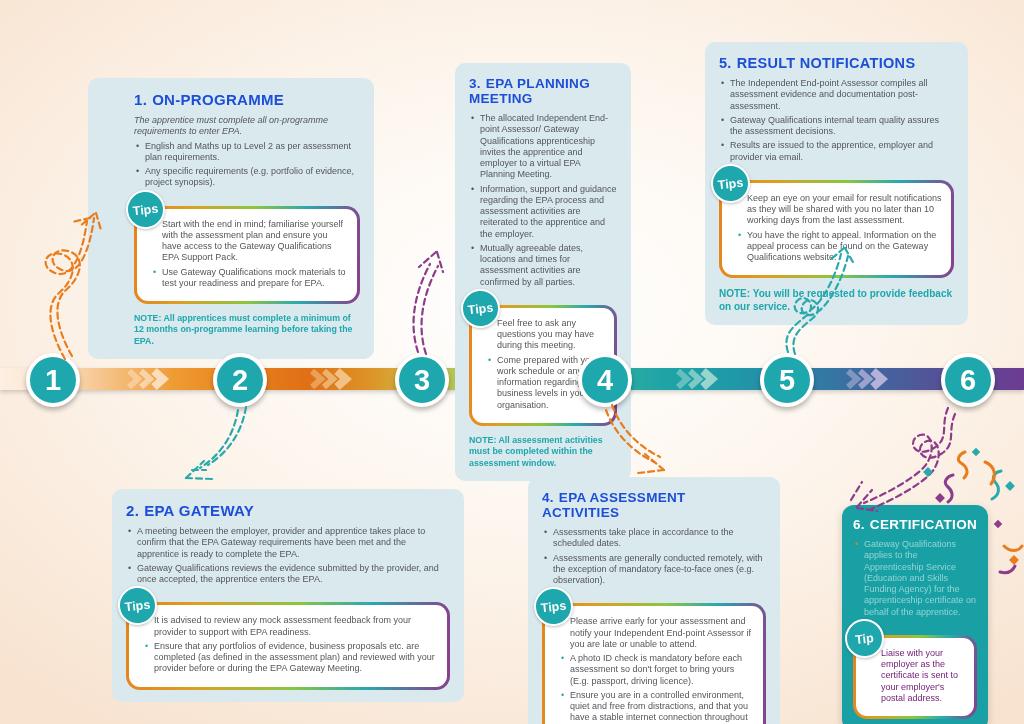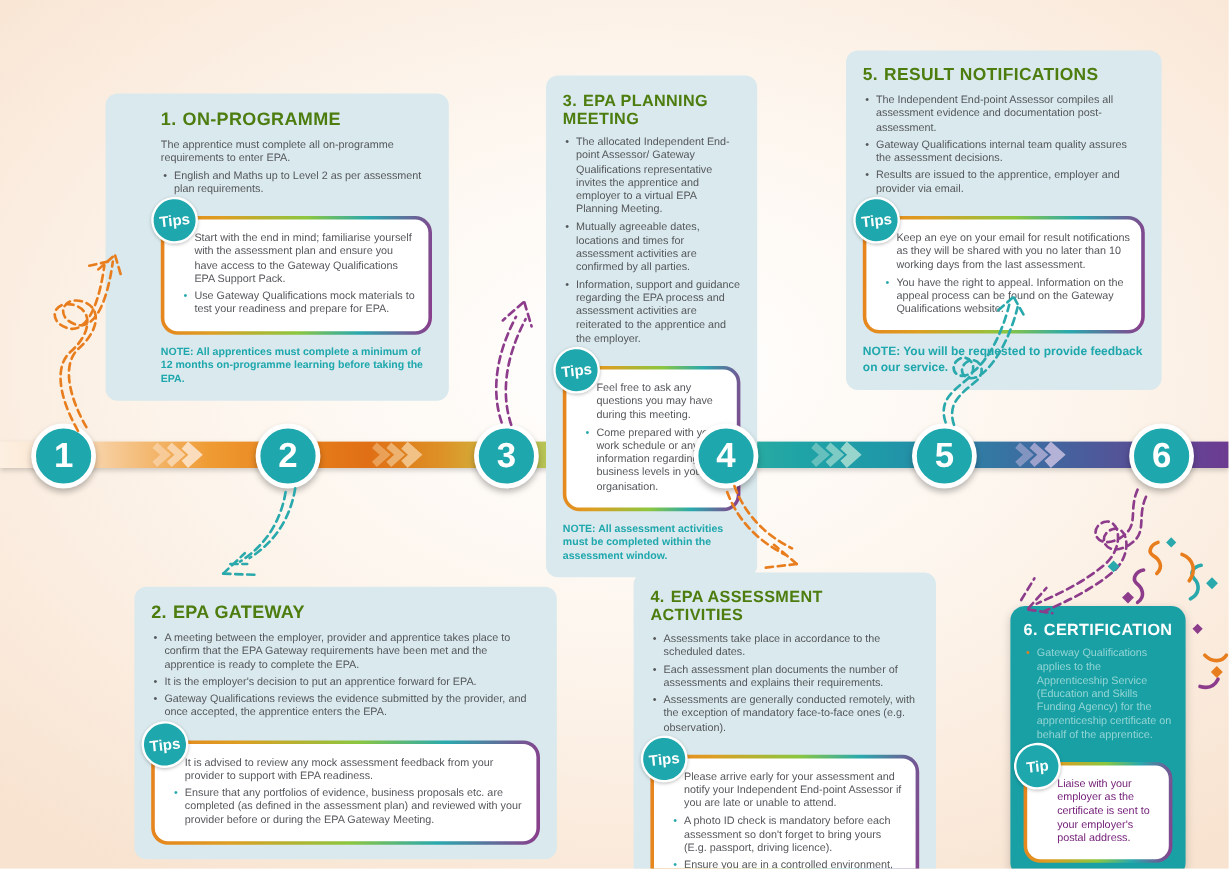--- a/index.html
+++ b/index.html
@@ -2,25 +2,25 @@
 <html><head>
 <meta charset="utf-8">
 <style>
   html,body{margin:0;padding:0;}
   body{font-family:"Liberation Sans",sans-serif;}
   #stage{position:relative;width:1024px;height:724px;overflow:hidden;
          background:radial-gradient(ellipse 75% 70% at 52% 42%, #ffffff 0%, #fdf6ee 45%, #f8e3d0 100%);}
   
   .card{position:absolute;background:#d9e9ed;border-radius:10px;padding:11px 14px 12px 14px;
         color:#54565a;box-sizing:border-box;}
-  .card-title{margin:2px 0 7px 0;font-weight:bold;color:#4d7c0f;font-size:15px;letter-spacing:.3px;}
+  .card-title{margin:2px 0 7px 0;font-weight:bold;color:#1d4ed8;font-size:15px;letter-spacing:.3px;}
   .card-title .t-num{margin-right:5px;}
   .sm .card-title{font-size:13.5px;}
   .md .card-title{font-size:14.5px;}
-  .intro{font-size:9px;line-height:1.25;margin:0 0 3px 0;}
+  .intro{font-size:9px;line-height:1.25;margin:0 0 3px 0;font-style:italic;}
   ul.bullets{list-style:none;margin:0;padding:0;font-size:9px;line-height:1.25;}
   ul.bullets li{position:relative;padding-left:11px;margin-bottom:3px;}
   ul.bullets li::before{content:"\2022";position:absolute;left:2px;top:0;}
   .tips{position:relative;margin-top:17px;border-radius:14px;padding:3px;
         background:linear-gradient(95deg,#e8821d 0%,#dd9e22 22%,#8cc63f 52%,#2aa9ad 74%,#8c3c8b 100%);}
   .tips-inner{background:#ffffff;border-radius:11px;padding:10px 8px 9px 14px;}
   .tips-inner li::before{color:#2aa9ad;}
   .tips-badge{position:absolute;top:-16px;left:-8px;width:35px;height:35px;border-radius:50%;
         background:#1ea7ac;border:2px solid #ffffff;color:#fff;font-weight:bold;font-size:12.5px;
         display:flex;align-items:center;justify-content:center;transform:rotate(-6deg);
@@ -103,20 +103,21 @@
   <div class="node" style="left:760px;">5</div>
   <div class="node" style="left:941px;">6</div>
 
   <section class="card" style="left:88px;top:78px;width:286px;min-height:222px;padding-left:46px;">
     <h2 class="card-title">
       <span class="t-num">1.</span><span>ON-PROGRAMME</span>
     </h2>
     <p class="intro">The apprentice must complete all on-programme requirements to enter EPA.</p>
     <ul class="bullets">
       <li>English and Maths up to Level 2 as per assessment plan requirements.</li>
+      <li>Any specific requirements (e.g. portfolio of evidence, project synopsis).</li>
     </ul>
     <div class="tips">
       <div class="tips-badge">
           <span>Tips</span>
         </div>
       <div class="tips-inner">
         <ul class="bullets">
           <li>Start with the end in mind; familiarise yourself with the assessment plan and ensure you have access to the Gateway Qualifications EPA Support Pack.</li>
           <li>Use Gateway Qualifications mock materials to test your readiness and prepare for EPA.</li>
         </ul>
@@ -124,44 +125,43 @@
     </div>
     <p class="note">NOTE: All apprentices must complete a minimum of 12 months on-programme learning before taking the EPA.</p>
   </section>
 
   <section class="card" style="left:112px;top:489px;width:352px;min-height:173px;">
     <h2 class="card-title">
       <span class="t-num">2.</span><span>EPA GATEWAY</span>
     </h2>
     <ul class="bullets">
       <li>A meeting between the employer, provider and apprentice takes place to confirm that the EPA Gateway requirements have been met and the apprentice is ready to complete the EPA.</li>
-      <li>It is the employer's decision to put an apprentice forward for EPA.</li>
       <li>Gateway Qualifications reviews the evidence submitted by the provider, and once accepted, the apprentice enters the EPA.</li>
     </ul>
     <div class="tips">
       <div class="tips-badge">
           <span>Tips</span>
         </div>
       <div class="tips-inner">
         <ul class="bullets">
           <li>It is advised to review any mock assessment feedback from your provider to support with EPA readiness.</li>
           <li>Ensure that any portfolios of evidence, business proposals etc. are completed (as defined in the assessment plan) and reviewed with your provider before or during the EPA Gateway Meeting.</li>
         </ul>
       </div>
     </div>
   </section>
 
   <section class="card sm" style="left:455px;top:63px;width:176px;min-height:240px;">
     <h2 class="card-title">
       <span class="t-num">3.</span><span>EPA PLANNING MEETING</span>
     </h2>
     <ul class="bullets">
-      <li>The allocated Independent End-point Assessor/ Gateway Qualifications representative invites the apprentice and employer to a virtual EPA Planning Meeting.</li>
+      <li>The allocated Independent End-point Assessor/ Gateway Qualifications apprenticeship invites the apprentice and employer to a virtual EPA Planning Meeting.</li>
+      <li>Information, support and guidance regarding the EPA process and assessment activities are reiterated to the apprentice and the employer.</li>
       <li>Mutually agreeable dates, locations and times for assessment activities are confirmed by all parties.</li>
-      <li>Information, support and guidance regarding the EPA process and assessment activities are reiterated to the apprentice and the employer.</li>
     </ul>
     <div class="tips">
       <div class="tips-badge">
           <span>Tips</span>
         </div>
       <div class="tips-inner">
         <ul class="bullets">
           <li>Feel free to ask any questions you may have during this meeting.</li>
           <li>Come prepared with your work schedule or any information regarding the business levels in your organisation.</li>
         </ul>
@@ -169,21 +169,20 @@
     </div>
     <p class="note">NOTE: All assessment activities must be completed within the assessment window.</p>
   </section>
 
   <section class="card sm" style="left:528px;top:477px;width:252px;min-height:230px;">
     <h2 class="card-title">
       <span class="t-num">4.</span><span>EPA ASSESSMENT ACTIVITIES</span>
     </h2>
     <ul class="bullets">
       <li>Assessments take place in accordance to the scheduled dates.</li>
-      <li>Each assessment plan documents the number of assessments and explains their requirements.</li>
       <li>Assessments are generally conducted remotely, with the exception of mandatory face-to-face ones (e.g. observation).</li>
     </ul>
     <div class="tips">
       <div class="tips-badge">
           <span>Tips</span>
         </div>
       <div class="tips-inner">
         <ul class="bullets">
           <li>Please arrive early for your assessment and notify your Independent End-point Assessor if you are late or unable to attend.</li>
           <li>A photo ID check is mandatory before each assessment so don't forget to bring yours (E.g. passport, driving licence).</li>

